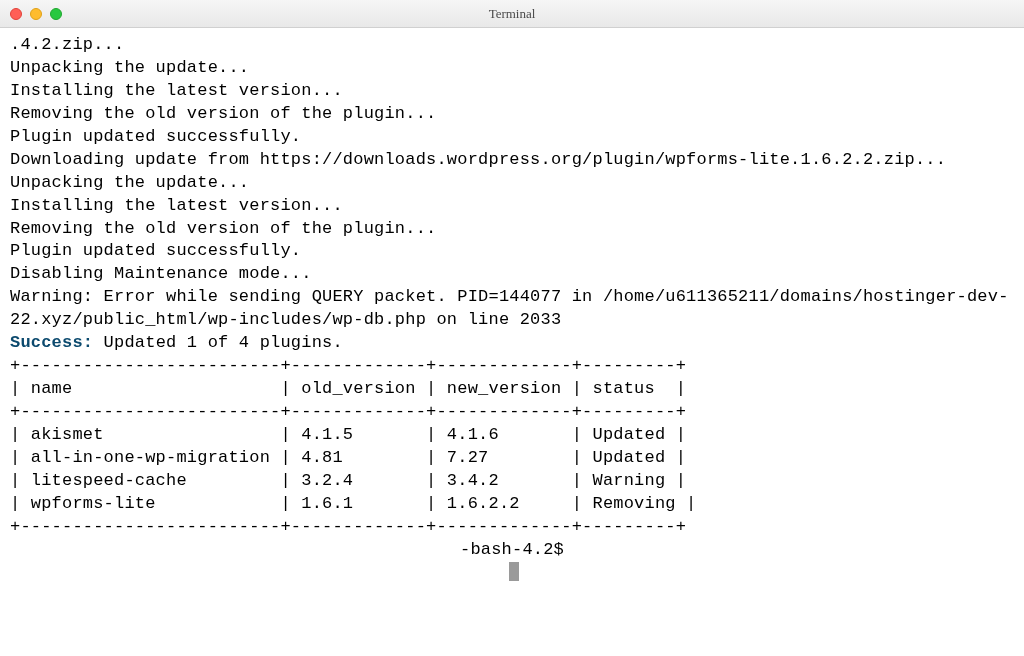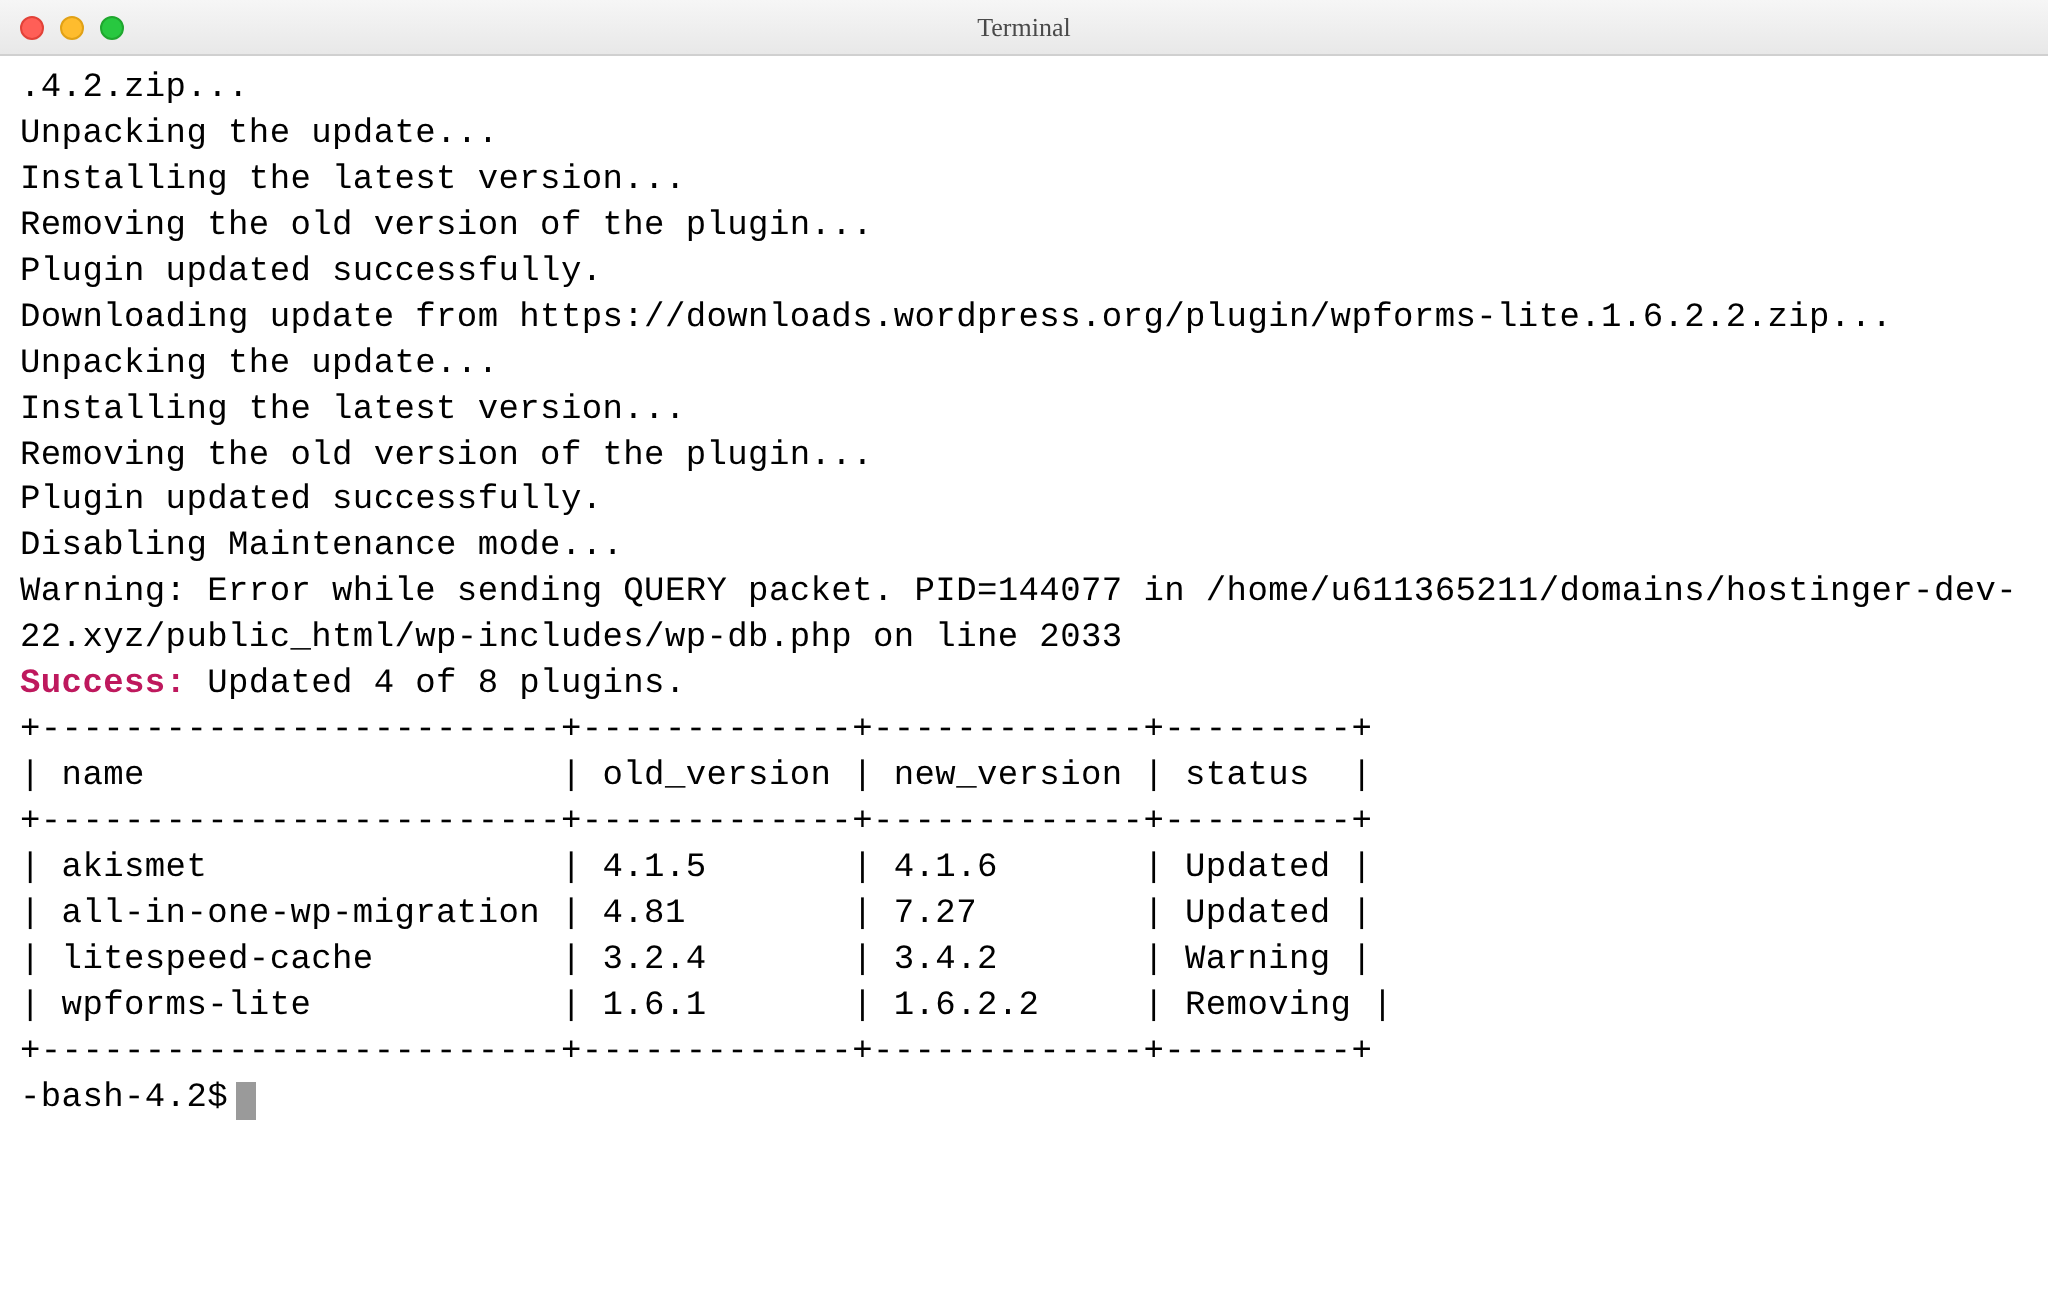--- a/index.html
+++ b/index.html
@@ -43,22 +43,22 @@
     .terminal-body {
       padding: 6px 10px 10px 10px;
       font-size: 17px;
       line-height: 1.35;
       white-space: pre-wrap;
       word-break: break-all;
       color: #000;
       font-weight: 500;
       letter-spacing: 0.2px;
     }
-    .success { color: #be185d; font-weight: bold; }
-    .prompt-line { display: flex; align-items: center; }
+    .success { color: #0c4a6e; font-weight: bold; }
+    .prompt-line { display: flex; align-items: center; flex-direction: column; }
     .cursor-block {
       display: inline-block;
       width: 10px;
       height: 19px;
       background: #9a9a9a;
       margin-left: 4px;
       vertical-align: middle;
     }
   </style>
 </head>
@@ -78,21 +78,21 @@
 <span>Installing the latest version...</span>
 <span>Removing the old version of the plugin...</span>
 <span>Plugin updated successfully.</span>
 <span>Downloading update from https://downloads.wordpress.org/plugin/wpforms-lite.1.6.2.2.zip...</span>
 <span>Unpacking the update...</span>
 <span>Installing the latest version...</span>
 <span>Removing the old version of the plugin...</span>
 <span>Plugin updated successfully.</span>
 <span>Disabling Maintenance mode...</span>
 <span>Warning: Error while sending QUERY packet. PID=144077 in /home/u611365211/domains/hostinger-dev-22.xyz/public_html/wp-includes/wp-db.php on line 2033</span>
-<span class="success">Success:</span><span> Updated 4 of 8 plugins.</span>
+<span class="success">Success:</span><span> Updated 1 of 4 plugins.</span>
 <span>+-------------------------+-------------+-------------+---------+</span>
 <span>| name                    | old_version | new_version | status  |</span>
 <span>+-------------------------+-------------+-------------+---------+</span>
 <span>| akismet                 | 4.1.5       | 4.1.6       | Updated |</span>
 <span>| all-in-one-wp-migration | 4.81        | 7.27        | Updated |</span>
 <span>| litespeed-cache         | 3.2.4       | 3.4.2       | Warning |</span>
 <span>| wpforms-lite            | 1.6.1       | 1.6.2.2     | Removing |</span>
 <span>+-------------------------+-------------+-------------+---------+</span>
 <span class="prompt-line"><span>-bash-4.2$</span><span class="cursor-block"></span></span></div>
 

